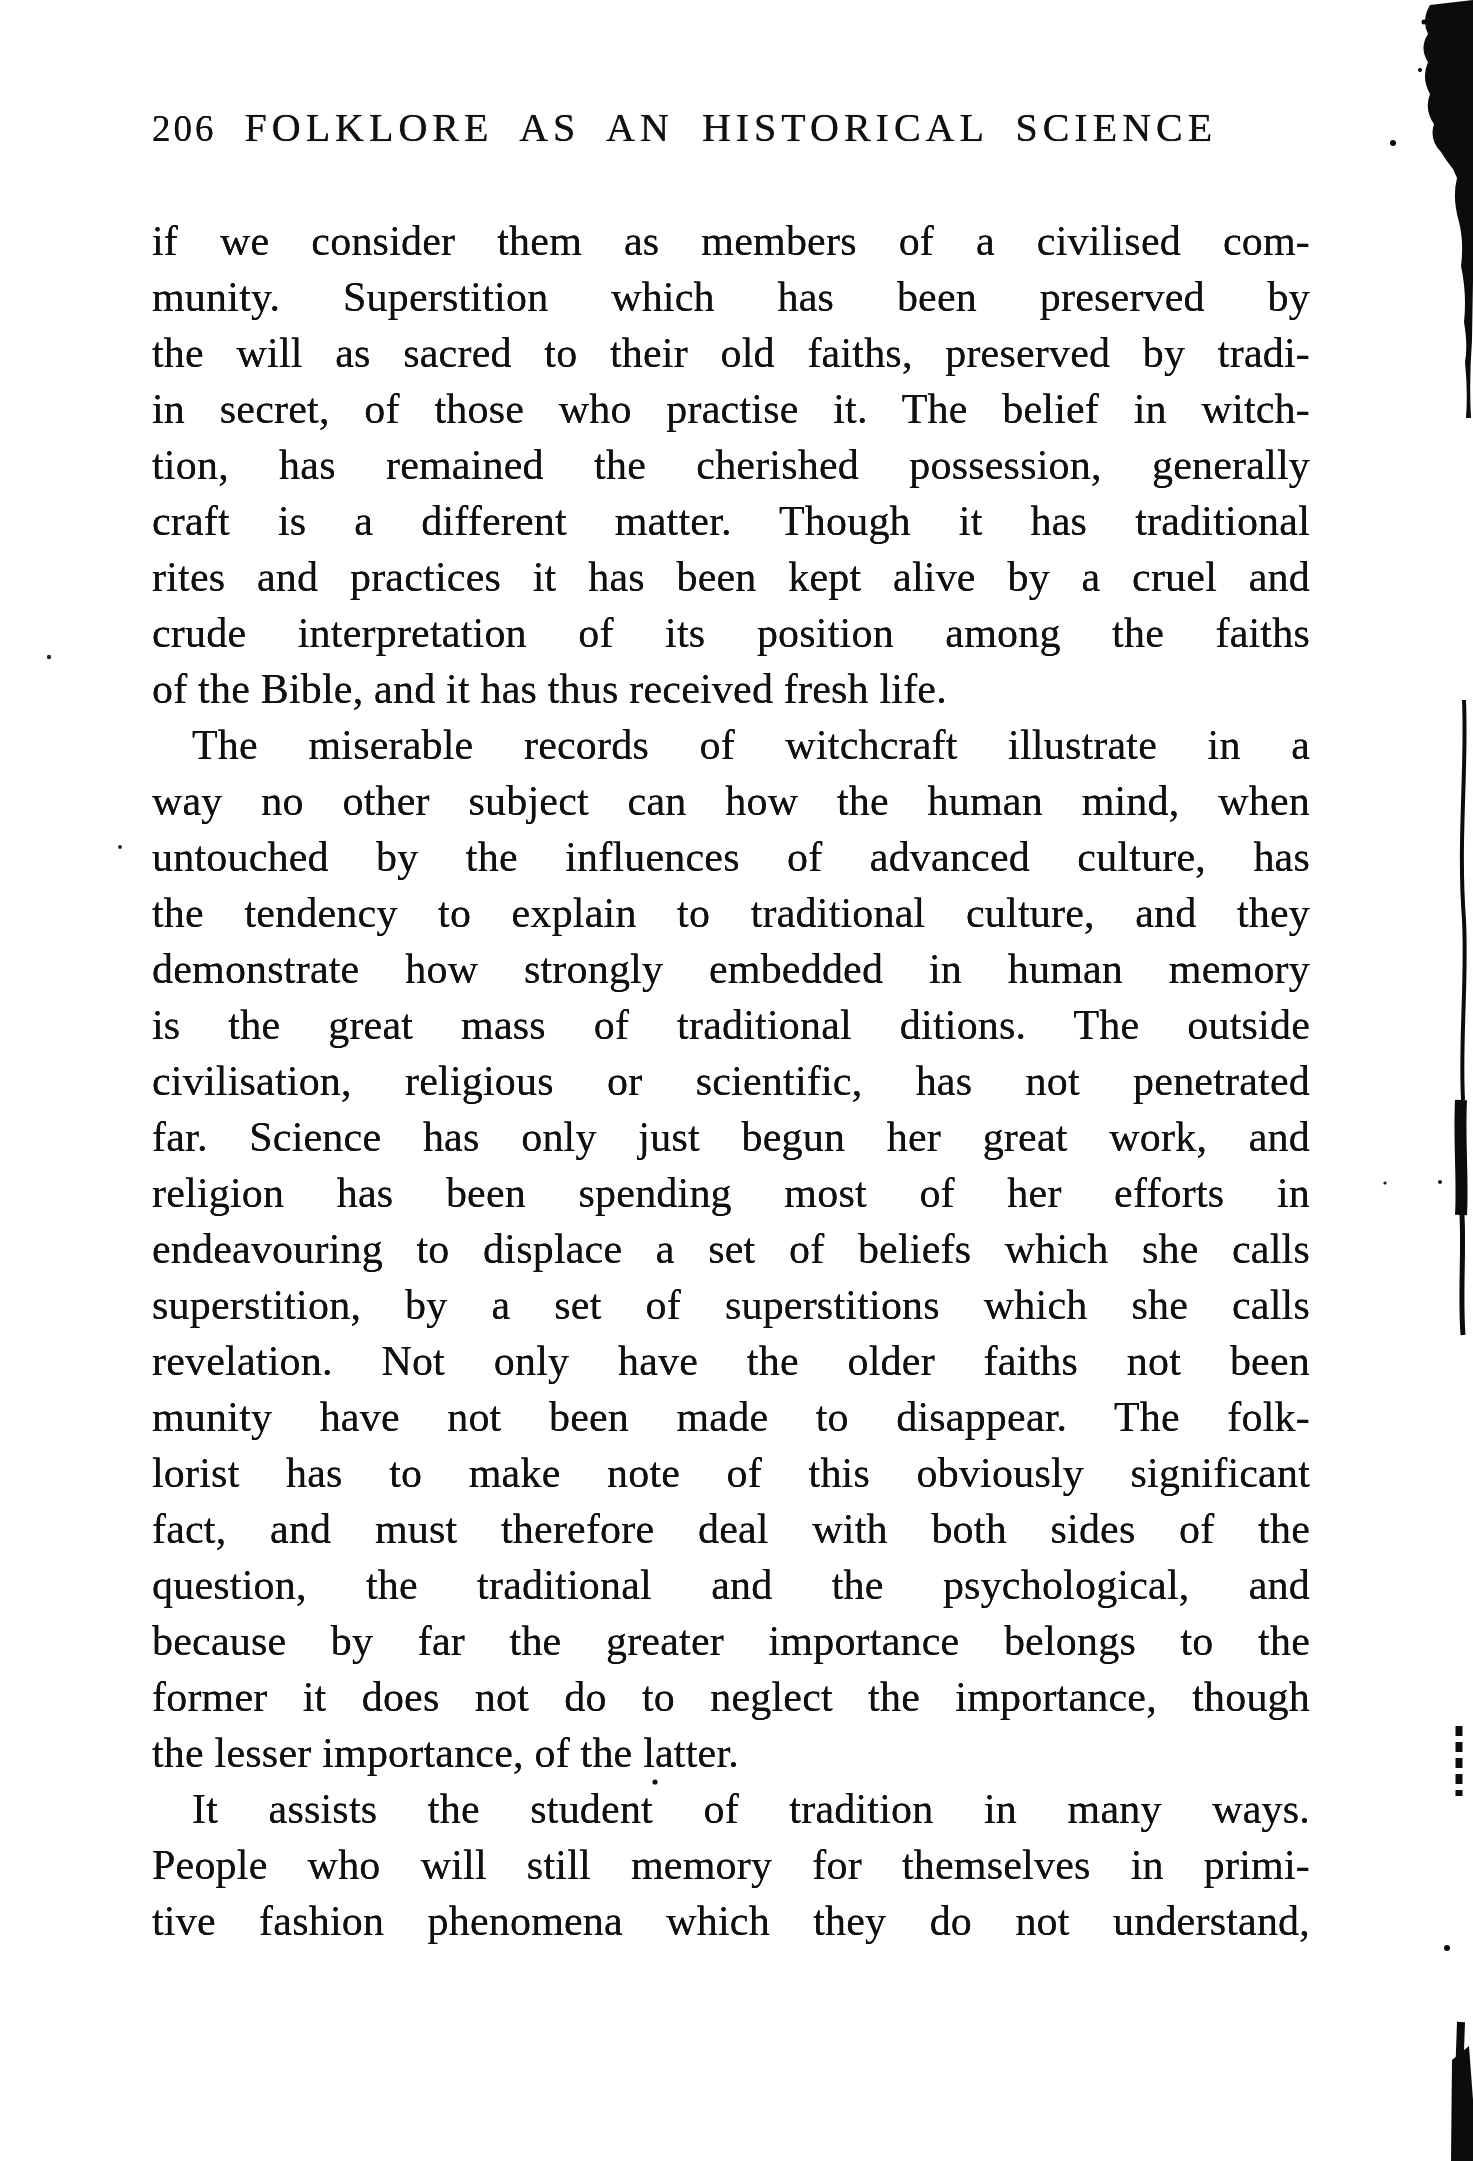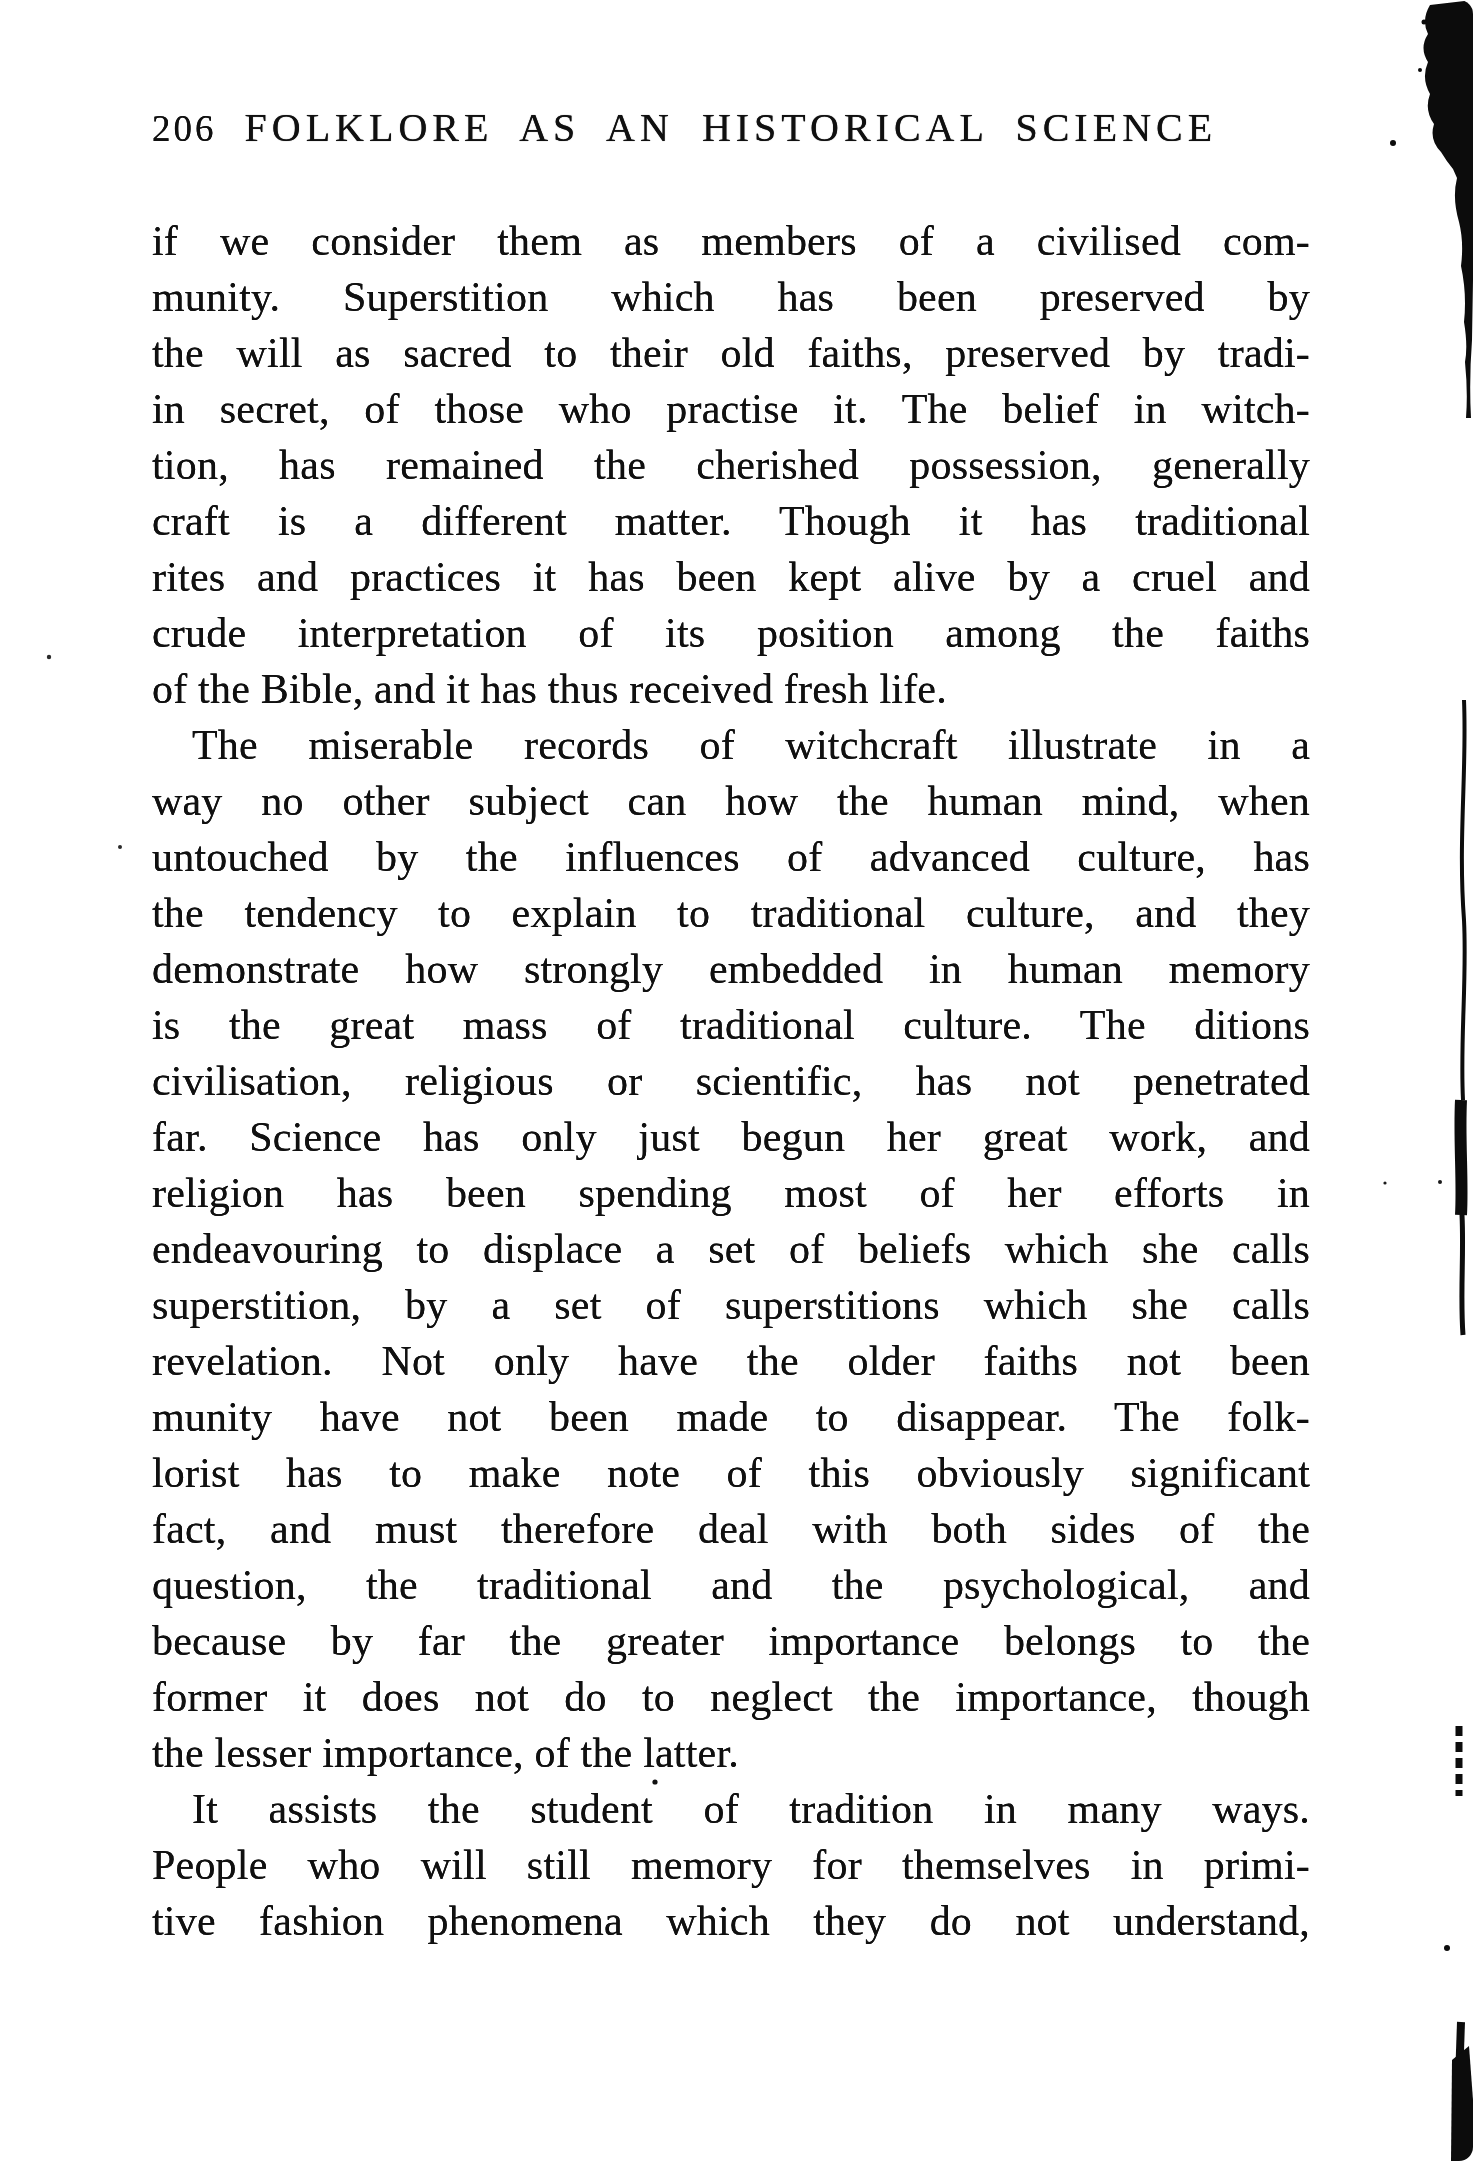--- a/index.html
+++ b/index.html
@@ -3,21 +3,20 @@
 <meta charset="utf-8">
 <style>
   html,body{margin:0;padding:0;background:#ffffff;}
   .page{
     position:relative;
     width:1473px;height:2161px;
     background:#ffffff;
     color:#101010;
     font-family:"Liberation Serif", serif;
     overflow:hidden;
-    border-radius:14px;
   }
   .header{
     position:absolute;left:152px;top:104px;
     display:flex;align-items:baseline;gap:28px;
     white-space:nowrap;
   }
   .pagenum{
     font-size:37px;letter-spacing:3px;
     text-shadow:0 0 0.6px currentColor;
   }
@@ -65,21 +64,21 @@
         <div class="line">rites and practices it has been kept alive by a cruel and</div>
         <div class="line">crude interpretation of its position among the faiths</div>
         <div class="line flush-last">of the Bible, and it has thus received fresh life.</div>
       </div>
       <div>
         <div class="line indent">The miserable records of witchcraft illustrate in a</div>
         <div class="line">way no other subject can how the human mind, when</div>
         <div class="line">untouched by the influences of advanced culture, has</div>
         <div class="line">the tendency to explain to traditional culture, and they</div>
         <div class="line">demonstrate how strongly embedded in human memory</div>
-        <div class="line">is the great mass of traditional culture.  The ditions</div>
+        <div class="line">is the great mass of traditional ditions.  The outside</div>
         <div class="line">civilisation, religious or scientific, has not penetrated</div>
         <div class="line">far.  Science has only just begun her great work, and</div>
         <div class="line">religion has been spending most of her efforts in</div>
         <div class="line">endeavouring to displace a set of beliefs which she calls</div>
         <div class="line">superstition, by a set of superstitions which she calls</div>
         <div class="line">revelation.  Not only have the older faiths not been</div>
         <div class="line">munity have not been made to disappear.  The folk-</div>
         <div class="line">lorist has to make note of this obviously significant</div>
         <div class="line">fact, and must therefore deal with both sides of the</div>
         <div class="line">question, the traditional and the psychological, and</div>

